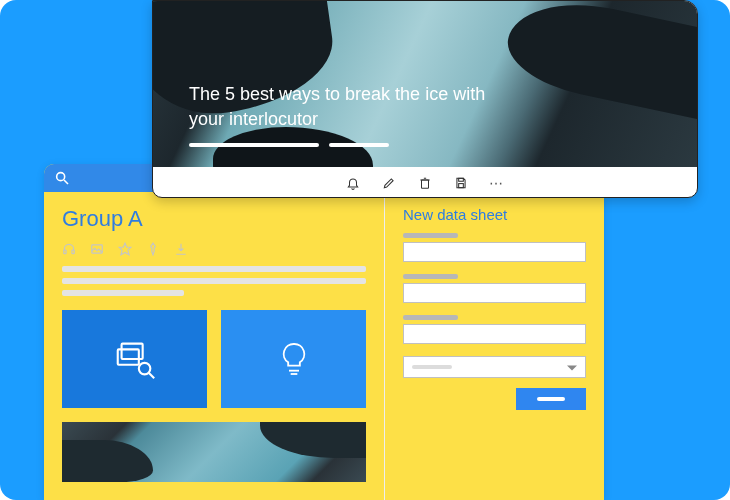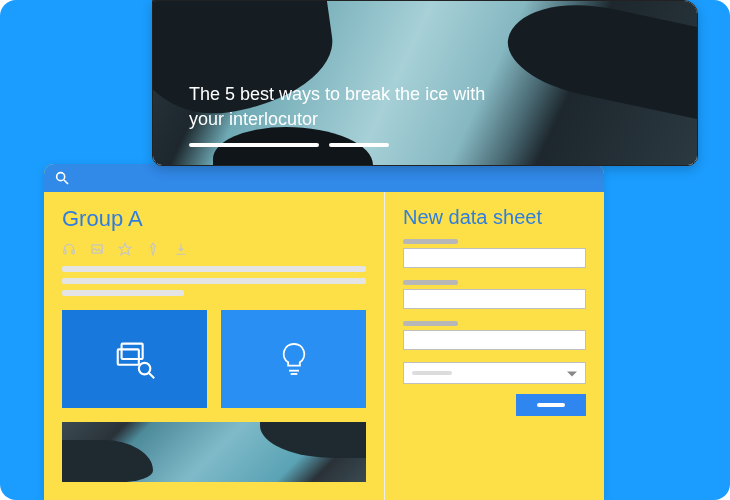--- a/index.html
+++ b/index.html
@@ -38,36 +38,36 @@
   .bw-card svg { stroke: #fff; fill: none; }
   .bw-card2 { background: #2a8ff2; }
   .bw-widecard { margin-top: 14px; height: 60px; background: linear-gradient(135deg,#3a4a52 0%,#2a3238 18%,#4d8a9a 25%,#7fbac8 50%,#5aa3b5 75%,#2a3238 85%,#3a4a52 100%); position: relative; overflow: hidden; }
   .bw-widecard::before, .bw-widecard::after {
     content:""; position:absolute; background:#1e2a30;
   }
   .bw-widecard::before { left:0; top:30%; width:30%; height:70%; border-radius: 0 60% 40% 0 / 0 80% 30% 0; }
   .bw-widecard::after { right:0; top:0; width:35%; height:60%; border-radius: 0 0 0 70% / 0 0 0 90%; }
 
   .bw-right { width: 220px; border-left: 1px solid #eee; padding: 14px 18px; }
-  .bw-rtitle { color: #2f7de0; font-size: 20px; margin-bottom: 10px; }
+  .bw-rtitle { color: #2f7de0; font-size: 15px; margin-bottom: 10px; }
   .bw-flabel { height: 5px; width: 55px; background: #b7b7b7; border-radius: 2px; margin-bottom: 4px; }
   .bw-finput { height: 20px; border: 1px solid #c0c0c0; background: #fff; margin-bottom: 12px; width: 100%; }
   .bw-select { height: 22px; border: 1px solid #c0c0c0; background: #fff; margin-bottom: 10px; width: 100%; position: relative; }
   .bw-select::before { content:""; position:absolute; left:8px; top:50%; transform:translateY(-50%); width:40px; height:4px; background:#dcdcdc; border-radius:2px; }
   .bw-select::after { content:""; position:absolute; right:8px; top:50%; transform:translateY(-30%); width:0; height:0; border-left:5px solid transparent; border-right:5px solid transparent; border-top:5px solid #888; }
   .bw-submit { height: 22px; width: 70px; background: #2f86f0; float: right; position: relative; }
   .bw-submit::after { content:""; position:absolute; left:50%; top:50%; transform:translate(-50%,-50%); width:28px; height:4px; background:#fff; border-radius:2px; }
 
   
   .front-window {
     position: absolute;
     left: 152px;
     top: 0;
     width: 546px;
-    height: 166px;
+    height: 198px;
     background: #fff;
     border-radius: 0 14px 10px 10px;
     overflow: hidden;
     border: 1px solid #222;
     box-shadow: 0 4px 12px rgba(0,0,0,0.2);
   }
   .fw-hero {
     height: 166px;
     background: linear-gradient(115deg,#2b3940 0%,#1d272d 15%,#6ea9b4 22%,#a7d0d7 45%,#86b8c2 60%,#4a6a74 68%,#1d272d 74%,#2b3940 100%);
     position: relative;

